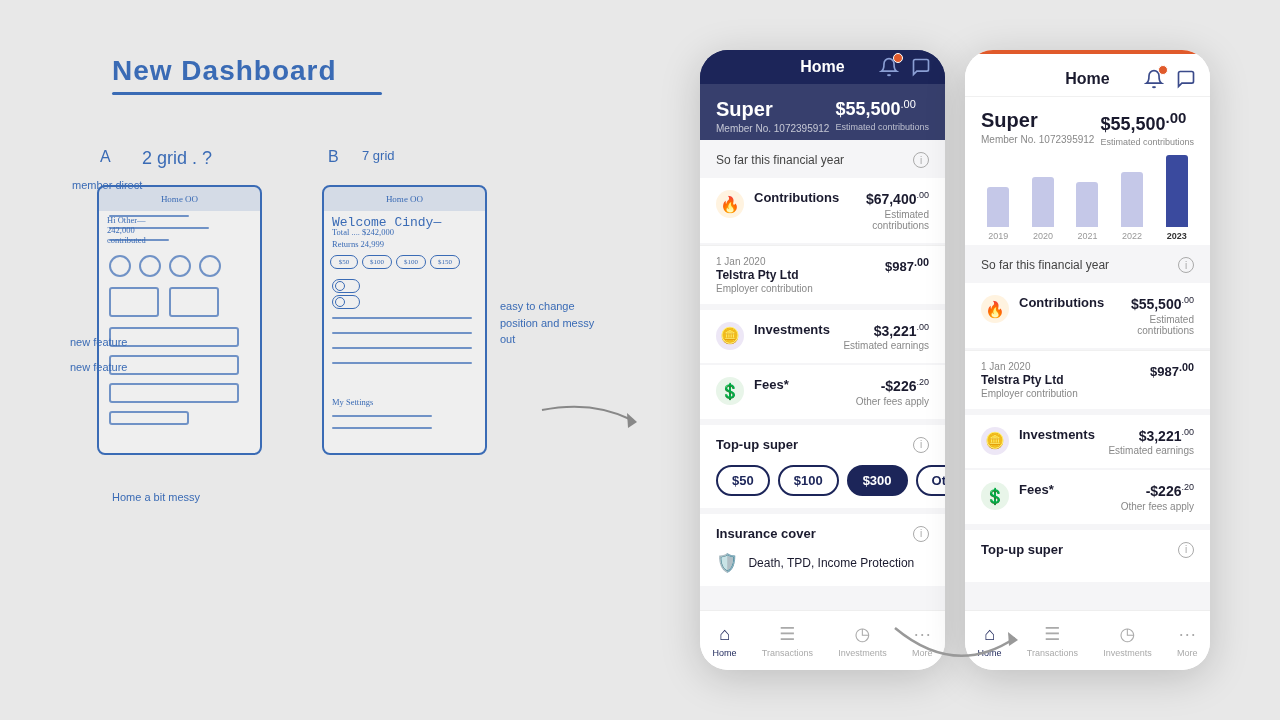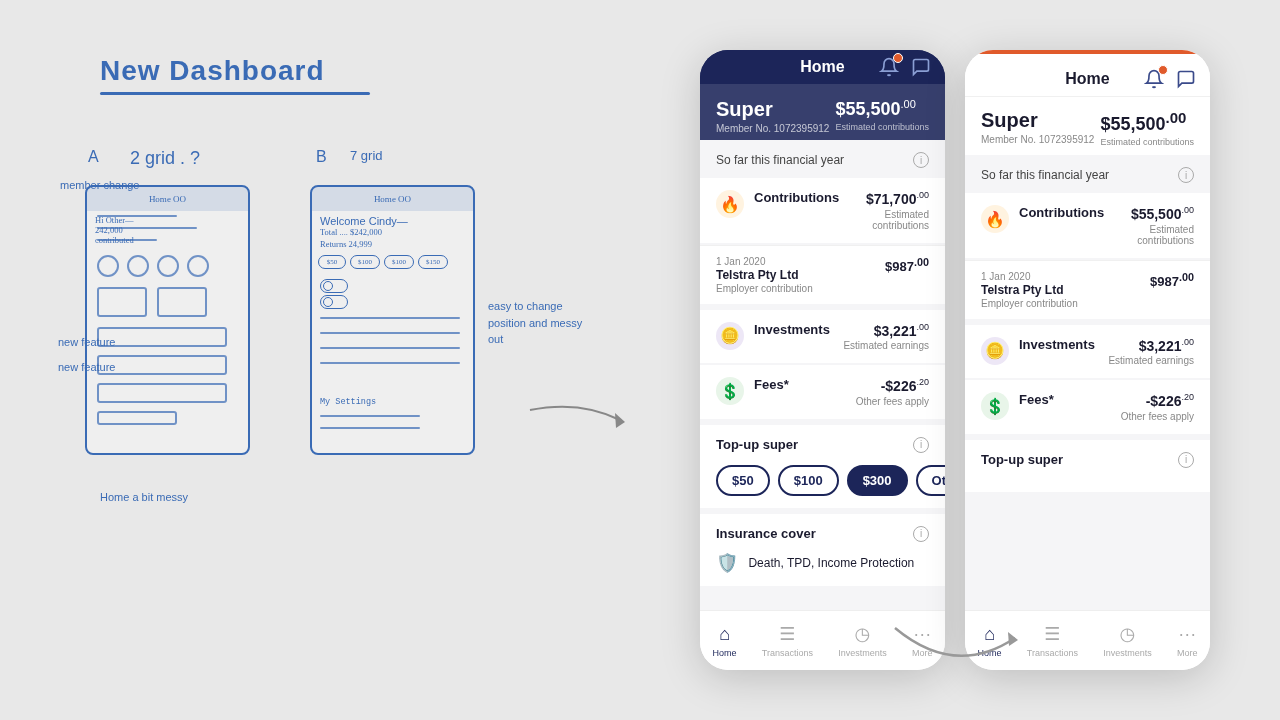--- a/index.html
+++ b/index.html
@@ -8,21 +8,21 @@
       height: 720px;
       background: #e8e8e8;
       font-family: -apple-system, BlinkMacSystemFont, 'Segoe UI', sans-serif;
       overflow: hidden;
       position: relative;
     }
 
     
     .sketch-area {
       position: absolute;
-      left: 0; top: 0;
+      left: 12px; top: 0;
       width: 630px;
       height: 512px;
     }
 
     .sketch-title {
       position: absolute;
       top: 55px; left: 100px;
       font-family: 'Segoe Print', cursive, sans-serif;
       font-size: 28px;
       color: #3a6bb5;
@@ -593,21 +593,21 @@
     </div>
     <span style="position:absolute; top:28px; left:8px; font-size:8.5px; color:#3a6bb5; font-family:'Segoe Print',cursive;">Hi Other—</span>
     <span style="position:absolute; top:38px; left:8px; font-size:8.5px; color:#3a6bb5; font-family:'Segoe Print',cursive;">242,000</span>
     <span style="position:absolute; top:48px; left:8px; font-size:8.5px; color:#3a6bb5; font-family:'Segoe Print',cursive;">contributed</span>
   </div>
 
   <div class="sketch-box-b">
     <div style="position:absolute; top:0; left:0; right:0; height:24px; background:rgba(58,107,181,0.15); border-radius:6px 6px 0 0; display:flex; align-items:center; justify-content:center;">
       <span style="font-size:9px; color:#3a6bb5; font-family:'Segoe Print',cursive;">Home OO</span>
     </div>
-    <span style="position:absolute; top:28px; left:8px; font-size:11px; color:#3a6bb5; font-family:Liberation Sans, sans-serif;">Welcome Cindy—</span>
+    <span style="position:absolute; top:28px; left:8px; font-size:13px; color:#3a6bb5; font-family:Liberation Mono, monospace;">Welcome Cindy—</span>
     <span style="position:absolute; top:40px; left:8px; font-size:8.5px; color:#3a6bb5; font-family:'Segoe Print',cursive;">Total .... $242,000</span>
     <span style="position:absolute; top:52px; left:8px; font-size:8.5px; color:#3a6bb5; font-family:'Segoe Print',cursive;">Returns    24,999</span>
 
     <div style="position:absolute; top:68px; left:6px; display:flex; gap:4px;">
       <div style="border:1.5px solid #3a6bb5; border-radius:10px; width:28px; height:14px; display:flex; align-items:center; justify-content:center;">
           <span style="font-size:7px; color:#3a6bb5; font-family:'Segoe Print',cursive;">$50</span>
         </div>
       <div style="border:1.5px solid #3a6bb5; border-radius:10px; width:30px; height:14px; display:flex; align-items:center; justify-content:center;">
           <span style="font-size:7px; color:#3a6bb5; font-family:'Segoe Print',cursive;">$100</span>
         </div>
@@ -622,26 +622,26 @@
     <div style="position:absolute; top:92px; left:8px; width:28px; height:14px; border:1.5px solid #3a6bb5; border-radius:8px; display:flex; align-items:center; padding-left:2px;">
       <div style="width:10px; height:10px; border:1.5px solid #3a6bb5; border-radius:50%;"></div>
     </div>
     <div style="position:absolute; top:108px; left:8px; width:28px; height:14px; border:1.5px solid #3a6bb5; border-radius:8px; display:flex; align-items:center; padding-left:2px;">
       <div style="width:10px; height:10px; border:1.5px solid #3a6bb5; border-radius:50%;"></div>
     </div>
     <div class="sketch-inner-line" style="top:130px; left:8px; width:140px;"></div>
     <div class="sketch-inner-line" style="top:145px; left:8px; width:140px;"></div>
     <div class="sketch-inner-line" style="top:160px; left:8px; width:140px;"></div>
     <div class="sketch-inner-line" style="top:175px; left:8px; width:140px;"></div>
-    <span style="position:absolute; top:210px; left:8px; font-size:8.5px; color:#3a6bb5; font-family:Liberation Mono, monospace;">My Settings</span>
+    <span style="position:absolute; top:210px; left:8px; font-size:8.5px; color:#3a6bb5; font-family:Liberation Serif, serif;">My Settings</span>
     <div class="sketch-inner-line" style="top:228px; left:8px; width:100px;"></div>
     <div class="sketch-inner-line" style="top:240px; left:8px; width:100px;"></div>
   </div>
 
-  <span class="sketch-text-small" style="top:178px; left:60px;">member change</span>
+  <span class="sketch-text-small" style="top:178px; left:60px;">member direct</span>
   <span class="sketch-text-small" style="top:335px; left:58px;">new feature</span>
   <span class="sketch-text-small" style="top:360px; left:58px;">new feature</span>
   <span class="sketch-text-small" style="top:490px; left:100px;">Home a bit messy</span>
   <span class="sketch-text-small" style="top:298px; left:488px; max-width:110px; line-height:1.5;">easy to change position and messy out</span>
 
   <svg class="sketch-to-phone-arrow" width="120" height="80">
     <path d="M 10 30 Q 60 20 100 40" stroke="#888" stroke-width="2" fill="none" stroke-dasharray="none"></path>
     <polygon points="95,33 105,42 96,48" fill="#888"></polygon>
   </svg>
 </div>
@@ -695,21 +695,21 @@
       <div class="card-item">
         <div class="card-item-row">
           <div class="card-item-left">
             <div class="card-item-icon" style="background:#fff3e0;">🔥</div>
             <div>
               <div class="card-item-label">Contributions</div>
             </div>
           </div>
           <div class="card-item-amount">
             <div class="card-item-value">
-              <span>$71,700</span><sup>.00</sup>
+              <span>$67,400</span><sup>.00</sup>
             </div>
             <div class="card-item-sub-right">Estimated contributions</div>
           </div>
         </div>
       </div>
 
       <div class="employer-row">
         <div class="employer-row-inner">
           <div>
             <div class="employer-date">1 Jan 2020</div>
@@ -831,20 +831,44 @@
         </div>
         <div>
           <div style="font-size:18px; font-weight:700; color:#1a1a2e;">
             <span>$55,500</span><sup>.00</sup>
           </div>
           <div style="font-size:9px; color:#888; text-align:right; margin-top:2px;">Estimated contributions</div>
         </div>
       </div>
     </div>
 
+    <div class="chart-area">
+      <div class="chart-bars">
+        <div class="chart-bar-group">
+          <div class="chart-bar" style="height:40px;"></div>
+          <span class="chart-label">2019</span>
+        </div>
+        <div class="chart-bar-group">
+          <div class="chart-bar" style="height:50px;"></div>
+          <span class="chart-label">2020</span>
+        </div>
+        <div class="chart-bar-group">
+          <div class="chart-bar" style="height:45px;"></div>
+          <span class="chart-label">2021</span>
+        </div>
+        <div class="chart-bar-group">
+          <div class="chart-bar" style="height:55px;"></div>
+          <span class="chart-label">2022</span>
+        </div>
+        <div class="chart-bar-group">
+          <div class="chart-bar active" style="height:72px;"></div>
+          <span class="chart-label" style="color:#333; font-weight:700;">2023</span>
+        </div>
+      </div>
+    </div>
 
     <div class="phone-scroll">
 
       <div class="section-header">
         <span class="section-title">So far this financial year</span>
         <div class="info-icon">i</div>
       </div>
 
       <div class="card-item">
         <div class="card-item-row">

